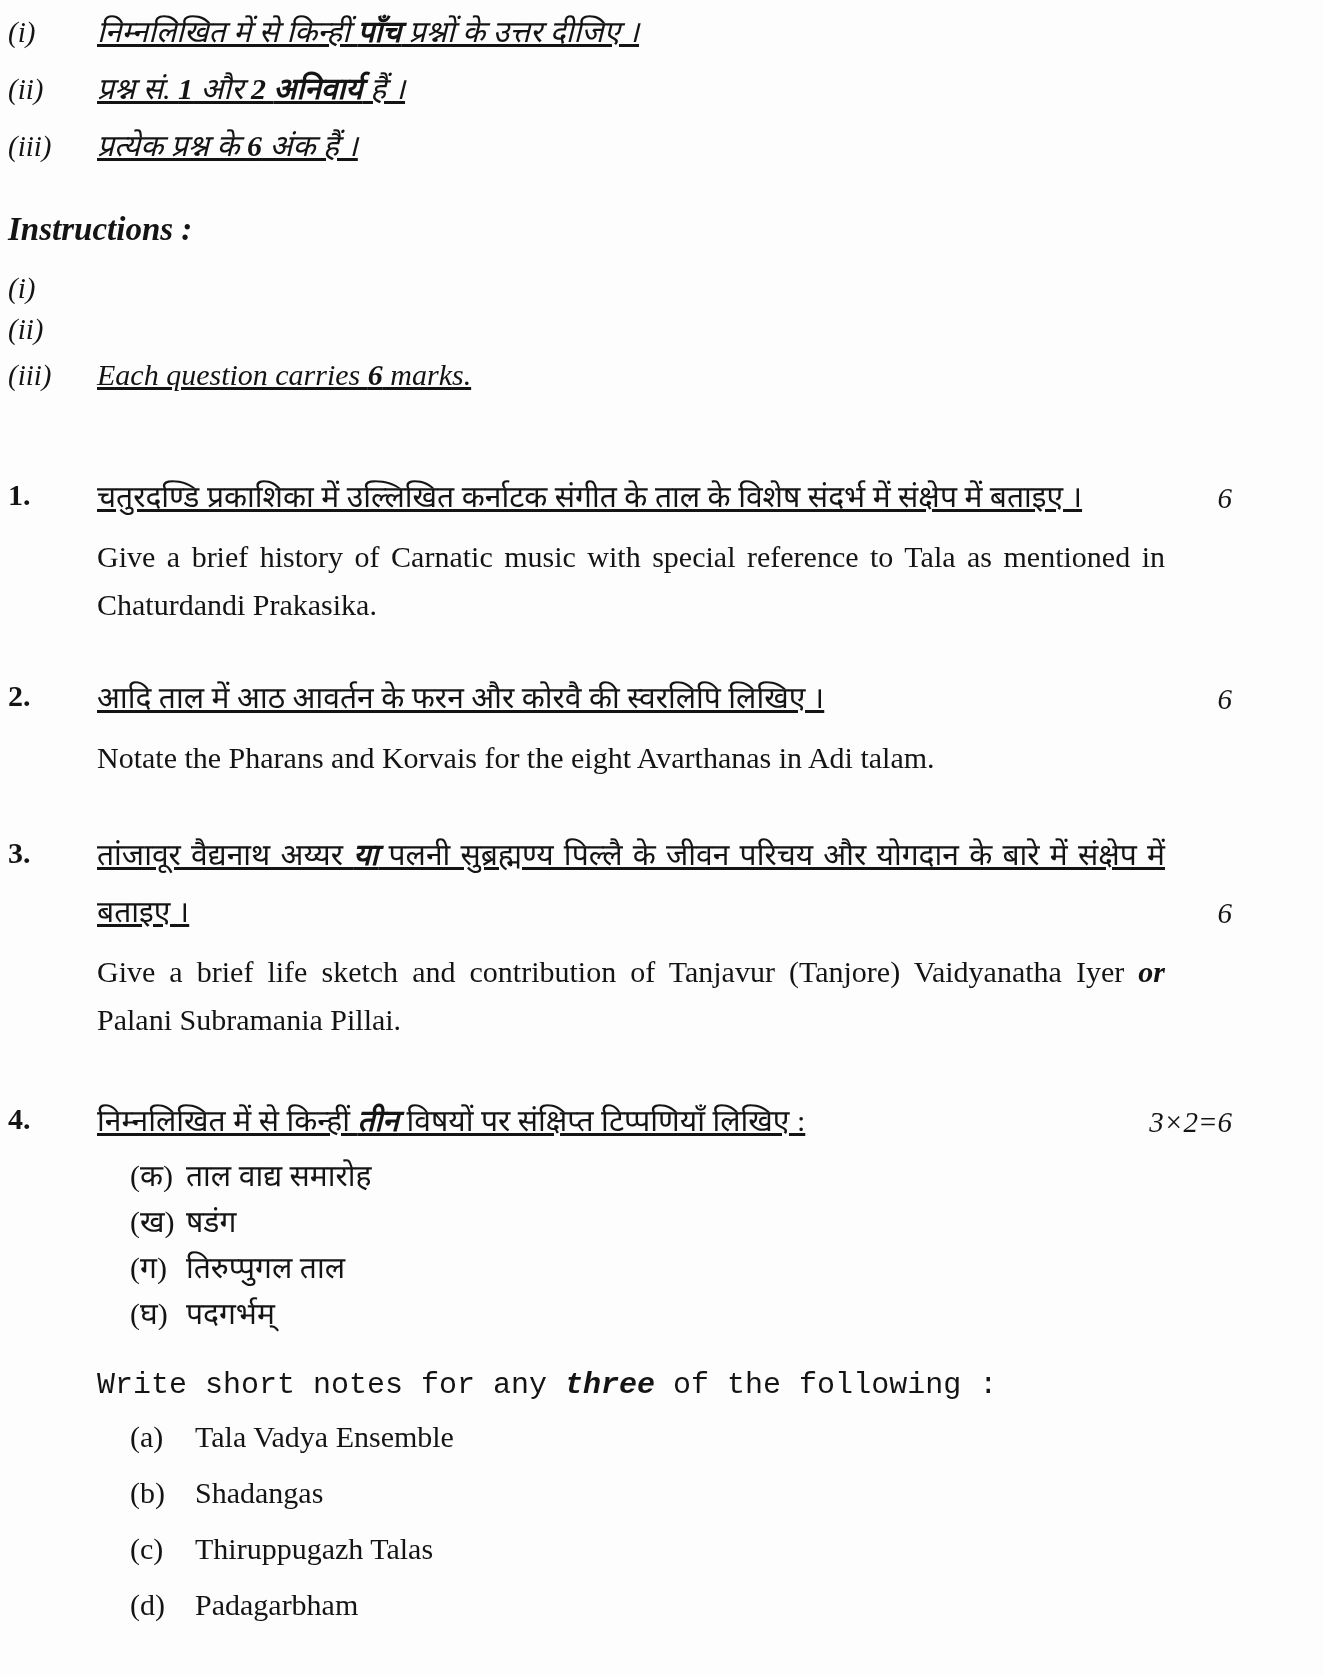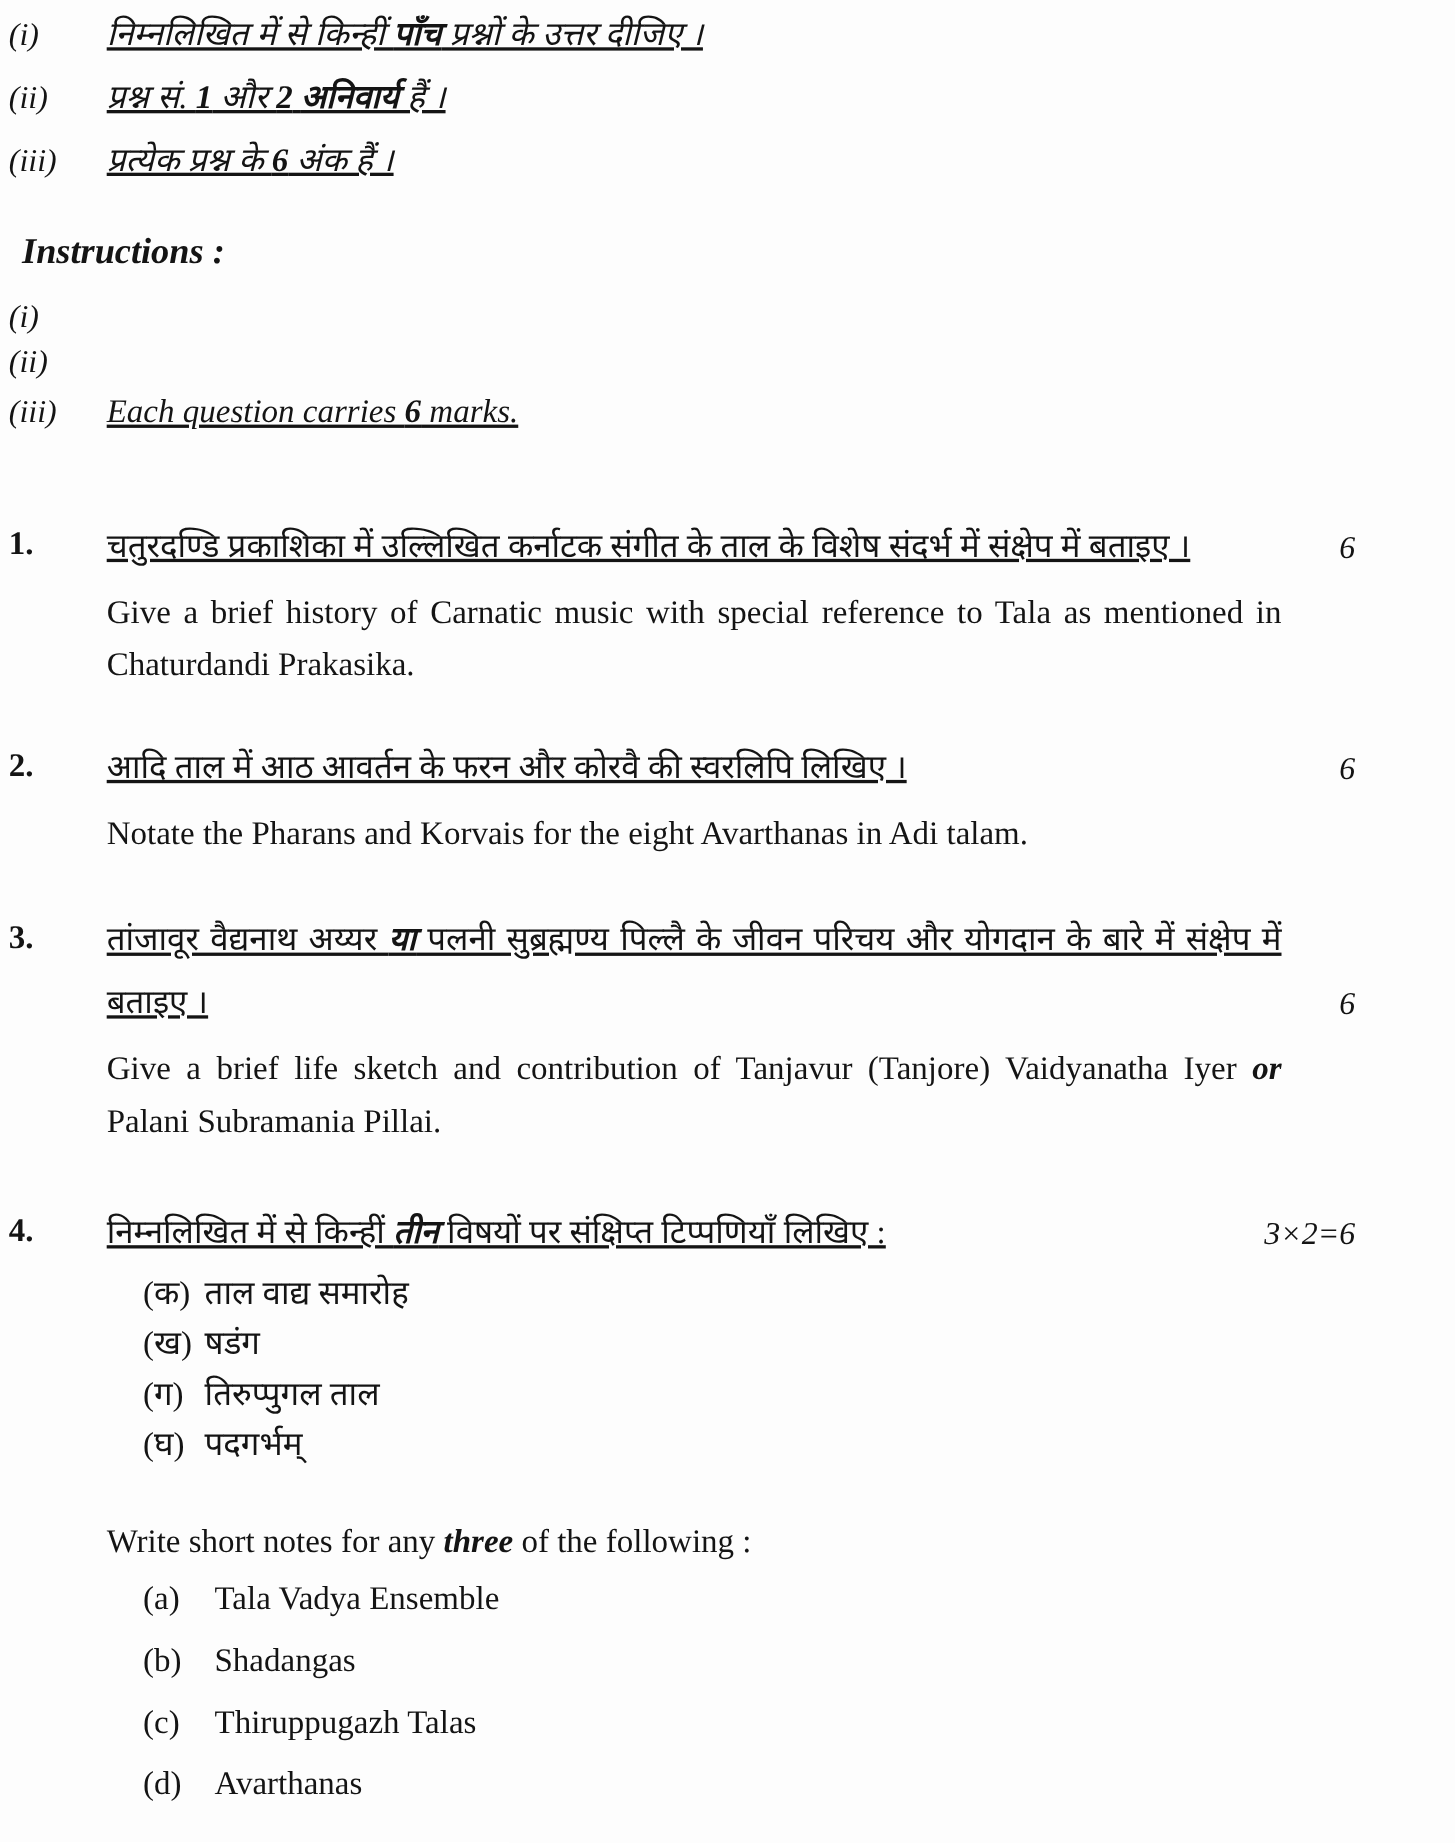--- a/index.html
+++ b/index.html
@@ -15,21 +15,21 @@
     overflow: hidden;
   }
   
   .irow { display: flex; align-items: baseline; margin-bottom: 13px; }
   .imarker { flex: none; width: 89px; font-style: italic; font-size: 29px; }
   .itext { font-size: 30px; line-height: 44px; text-decoration: underline; }
   .slant { font-style: italic; }
   .en-instr .irow { margin-bottom: 8px; }
   .en-instr .itext { font-style: italic; line-height: 42px; }
   .en-heading {
-    margin: 38px 0 20px 12px;
+    margin: 38px 0 20px 0;
     font-size: 33px;
     font-weight: 700;
     font-style: italic;
     line-height: 46px;
   }
   
   .question { position: relative; }
   .q1 { margin-top: 72px; }
   .q2 { margin-top: 40px; }
   .q3 { margin-top: 44px; }
@@ -56,21 +56,21 @@
   }
   
   .sublist { margin-top: 4px; }
   .subrow { display: flex; align-items: baseline; }
   .hindi-sublist .subrow { font-size: 30px; line-height: 46px; }
   .submarker { flex: none; margin-left: 33px; }
   .hindi-sublist .submarker { width: 56px; }
   .english-sublist { margin-top: 0; }
   .english-sublist .subrow { font-size: 30px; line-height: 56px; }
   .english-sublist .submarker { width: 65px; }
-  .en-subheading { margin-top: 41px; }
+  .en-subheading { margin-top: 24px; font-family: Liberation Mono, monospace; }
   
   .b  { font-weight: 700; }
   .bi { font-weight: 700; font-style: italic; }
 </style>
 </head>
 <body>
 
 <div class="page">
 
   <section class="hi-instr">
@@ -172,19 +172,19 @@
         <div class="subrow">
           <span class="submarker">(b)</span>
           <span class="sublabel">Shadangas</span>
         </div>
         <div class="subrow">
           <span class="submarker">(c)</span>
           <span class="sublabel">Thiruppugazh Talas</span>
         </div>
         <div class="subrow">
           <span class="submarker">(d)</span>
-          <span class="sublabel">Avarthanas</span>
+          <span class="sublabel">Padagarbham</span>
         </div>
       </div>
     </div>
   </div>
 
 </div>
 
 </body></html>

